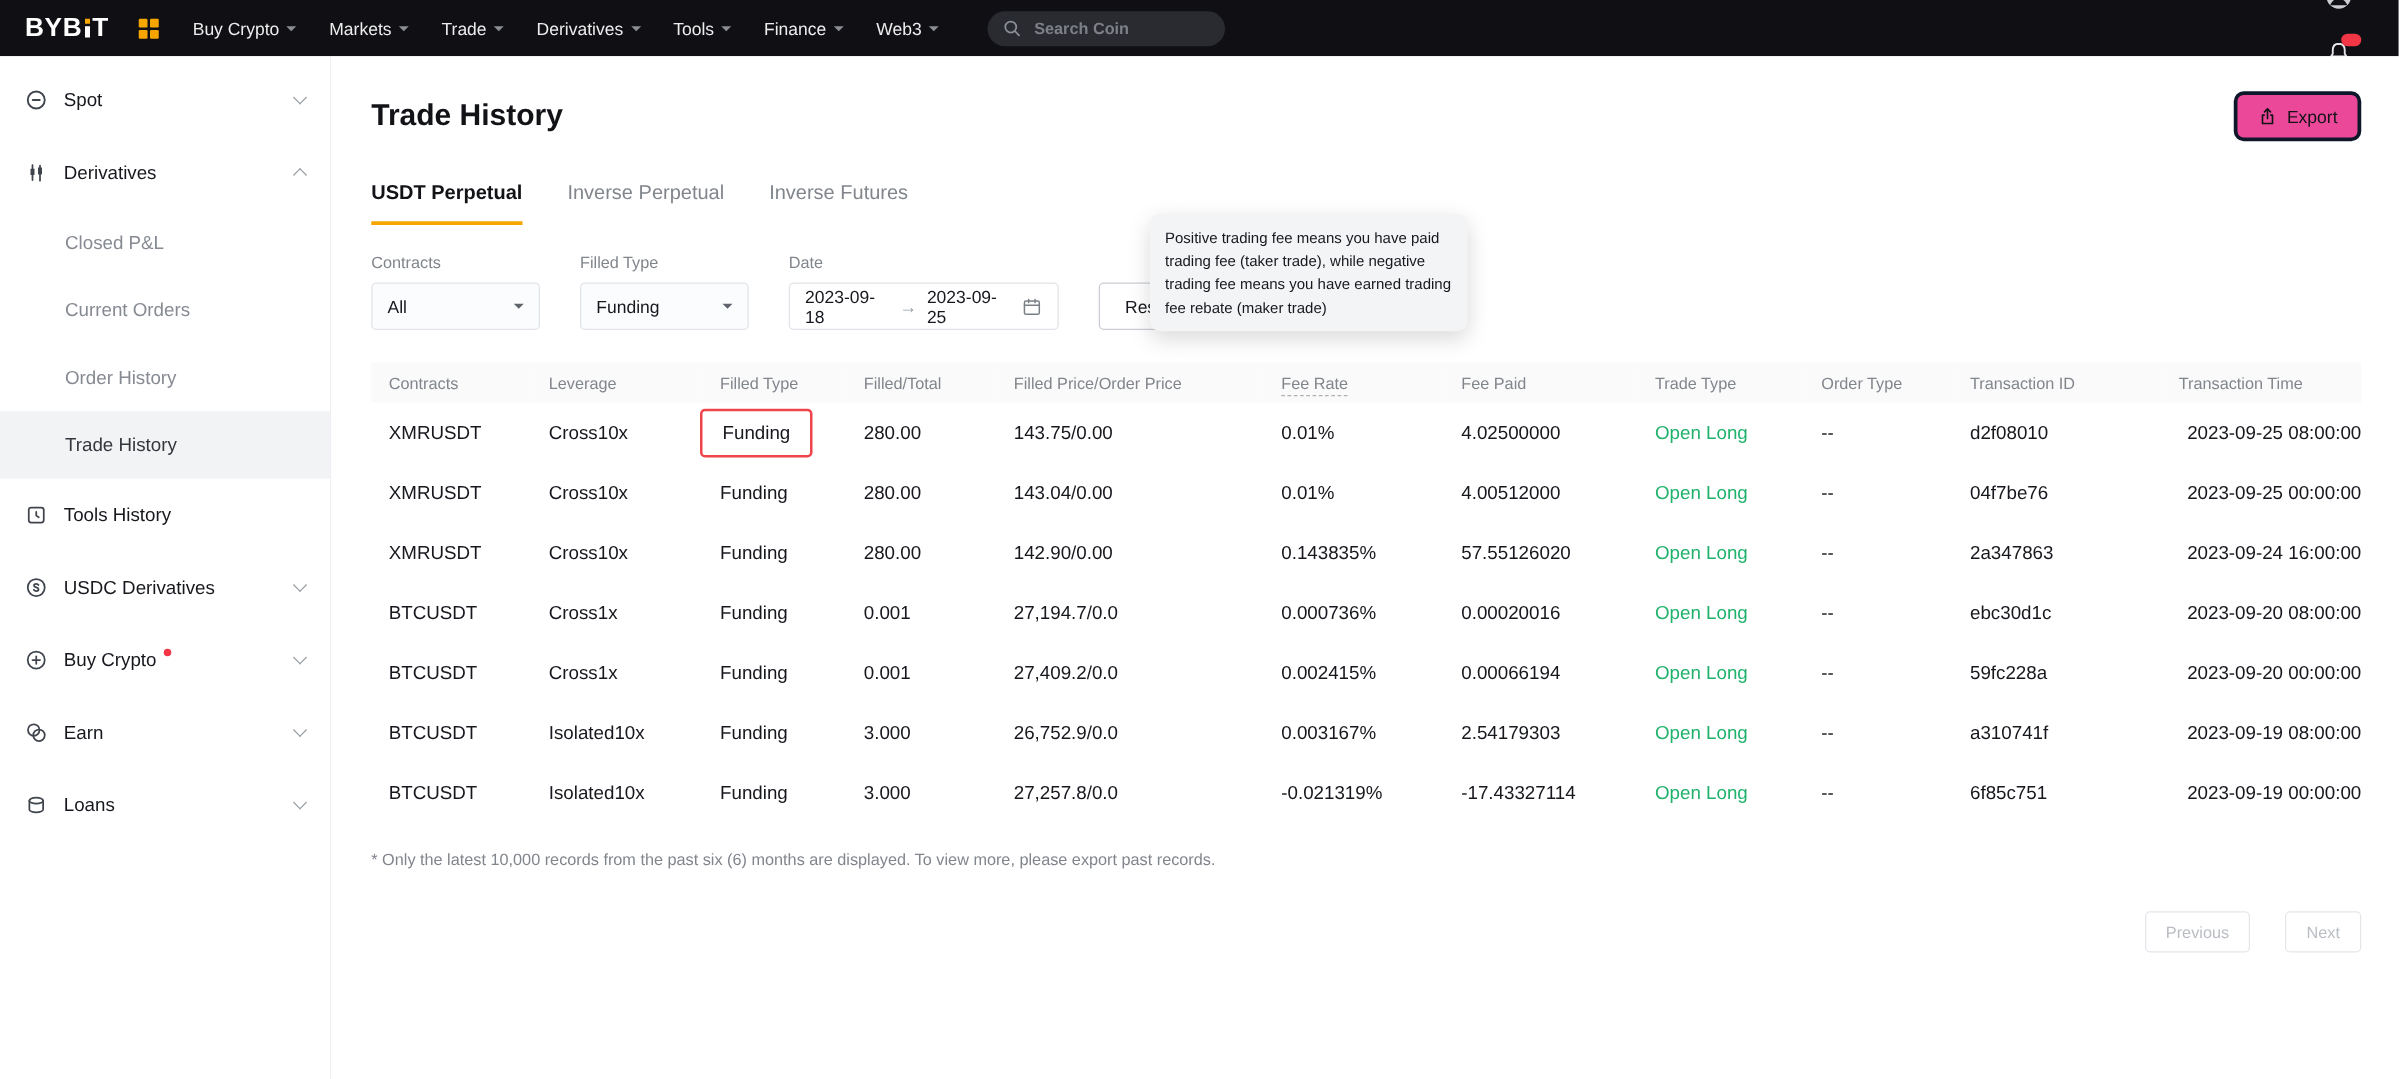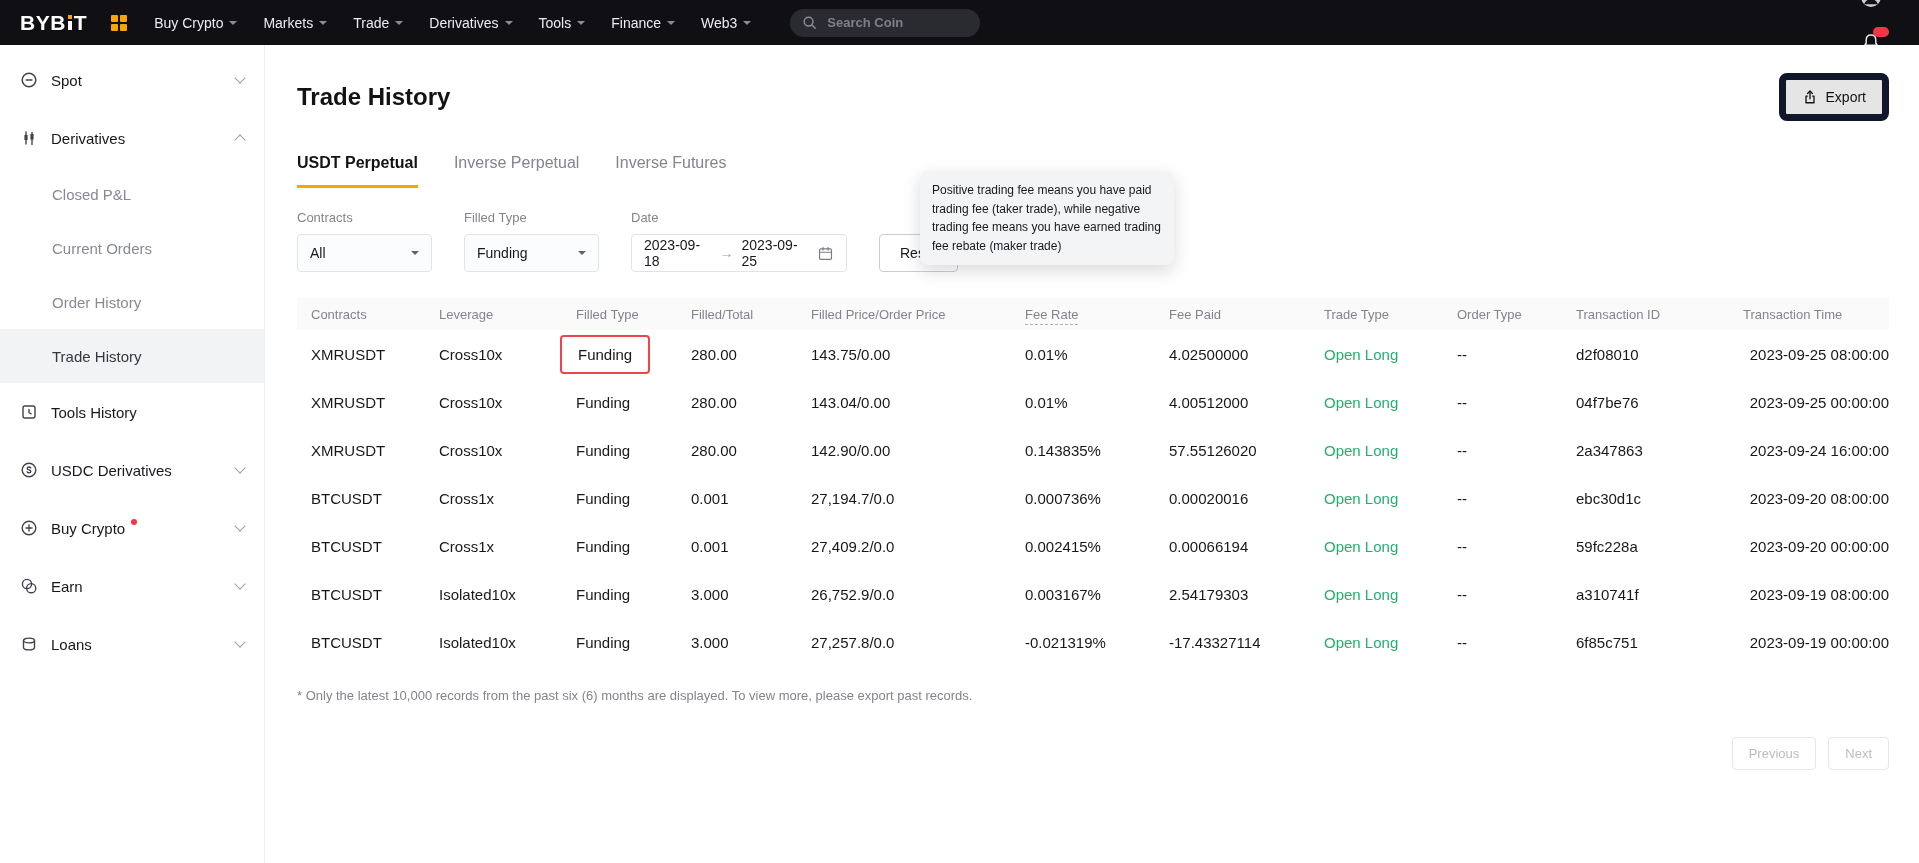--- a/index.html
+++ b/index.html
@@ -43,21 +43,21 @@
   .chev { width: 8px; height: 8px; border-right: 1.5px solid #9ba0a6; border-bottom: 1.5px solid #9ba0a6; transform: rotate(45deg); margin-top: -4px; }
   .chev.up { transform: rotate(-135deg); margin-top: 4px; }
   .side-sub { height: 54px; display: flex; align-items: center; padding-left: 52px; font-size: 15px; color: #868a92; cursor: pointer; }
   .side-sub.active { background: #f2f3f5; color: #33363c; }
   .reddot { width: 6px; height: 6px; border-radius: 50%; background: #f23645; margin-left: -7px; margin-top: -12px; }
 
   
   .main { flex: 1; position: relative; padding: 28px 30px 0 32px; background: #fff; overflow: hidden; }
   .page-head { display: flex; justify-content: space-between; align-items: center; }
   h1 { font-size: 24px; font-weight: 700; margin: 0; color: #121317; }
-  .export-btn { display: flex; align-items: center; gap: 8px; border: 7px solid #0f172a; background: #e5e5e5; border-radius: 8px; padding: 9px 16px; font-size: 14px; font-weight: 500; color: #121317; }
+  .export-btn { display: flex; align-items: center; gap: 8px; border: 3px solid #0f172a; background: #ec4899; border-radius: 8px; padding: 9px 16px; font-size: 14px; font-weight: 500; color: #121317; }
   .tabs { display: flex; gap: 36px; margin-top: 33px; }
   .tab { font-size: 16px; color: #81858c; padding-bottom: 13px; cursor: pointer; border-bottom: 3px solid transparent; }
   .tab.active { color: #121317; font-weight: 600; border-bottom-color: var(--accent); }
   .filters { display: flex; align-items: flex-end; margin-top: 22px; gap: 32px; }
   .flabel { font-size: 13px; color: #81858c; margin-bottom: 9px; }
   .select { width: 135px; height: 38px; border: 1px solid #e0e3e7; background: #fbfcfd; border-radius: 4px; display: flex; align-items: center; justify-content: space-between; padding: 0 12px; font-size: 14px; color: #17181e; cursor: pointer; }
   .select .caret { border-top-color: #5f646b; margin-left: 0; }
   .date-range { width: 216px; height: 38px; border: 1px solid #e0e3e7; background: #fff; border-radius: 4px; display: flex; align-items: center; gap: 8px; padding: 0 12px; font-size: 14px; color: #17181e; cursor: pointer; }
   .date-arrow { color: #9aa0a6; }
   .cal { margin-left: auto; color: #7a7f86; display: flex; }
@@ -70,21 +70,21 @@
   .trade-table { width: 100%; border-collapse: collapse; table-layout: fixed; margin-top: 26px; }
   .trade-table thead th { background: #fafafa; height: 32px; font-size: 13px; font-weight: 400; color: #81858c; text-align: left; padding: 0 0 0 14px; white-space: nowrap; }
   .trade-table tbody td { height: 48px; font-size: 15px; color: #17181e; padding: 0 0 0 14px; white-space: nowrap; }
   .c0{width:128px}.c1{width:137px}.c2{width:115px}.c3{width:120px}.c4{width:214px}.c5{width:144px}.c6{width:155px}.c7{width:133px}.c8{width:119px}.c9{width:167px}
   th.c10, td.c10 { text-align: right; padding-right: 14px; }
   .green { color: var(--green); }
   .u-dash { border-bottom: 1px dashed #aeb2b8; padding-bottom: 2px; cursor: help; }
   .red-box { display: inline-block; border: 2px solid var(--annotation-red); border-radius: 4px; padding: 9px 16px; margin: -9px -16px; }
 
   .note { margin-top: 22px; font-size: 13px; color: #81858c; }
-  .pagination { display: flex; justify-content: flex-end; gap: 12px; margin-top: 34px; }
+  .pagination { display: flex; justify-content: flex-end; gap: 28px; margin-top: 34px; }
   .pg-btn { padding: 8px 16px; border: 1px solid #e4e6ea; border-radius: 4px; background: #fff; color: #b9bdc3; font-size: 13px; }
 </style>
 </head>
 <body>
 
 <header class="navbar">
   <div class="logo">
     <span>BYB</span>
       <span class="logo-i">
         <span class="dot"></span>

